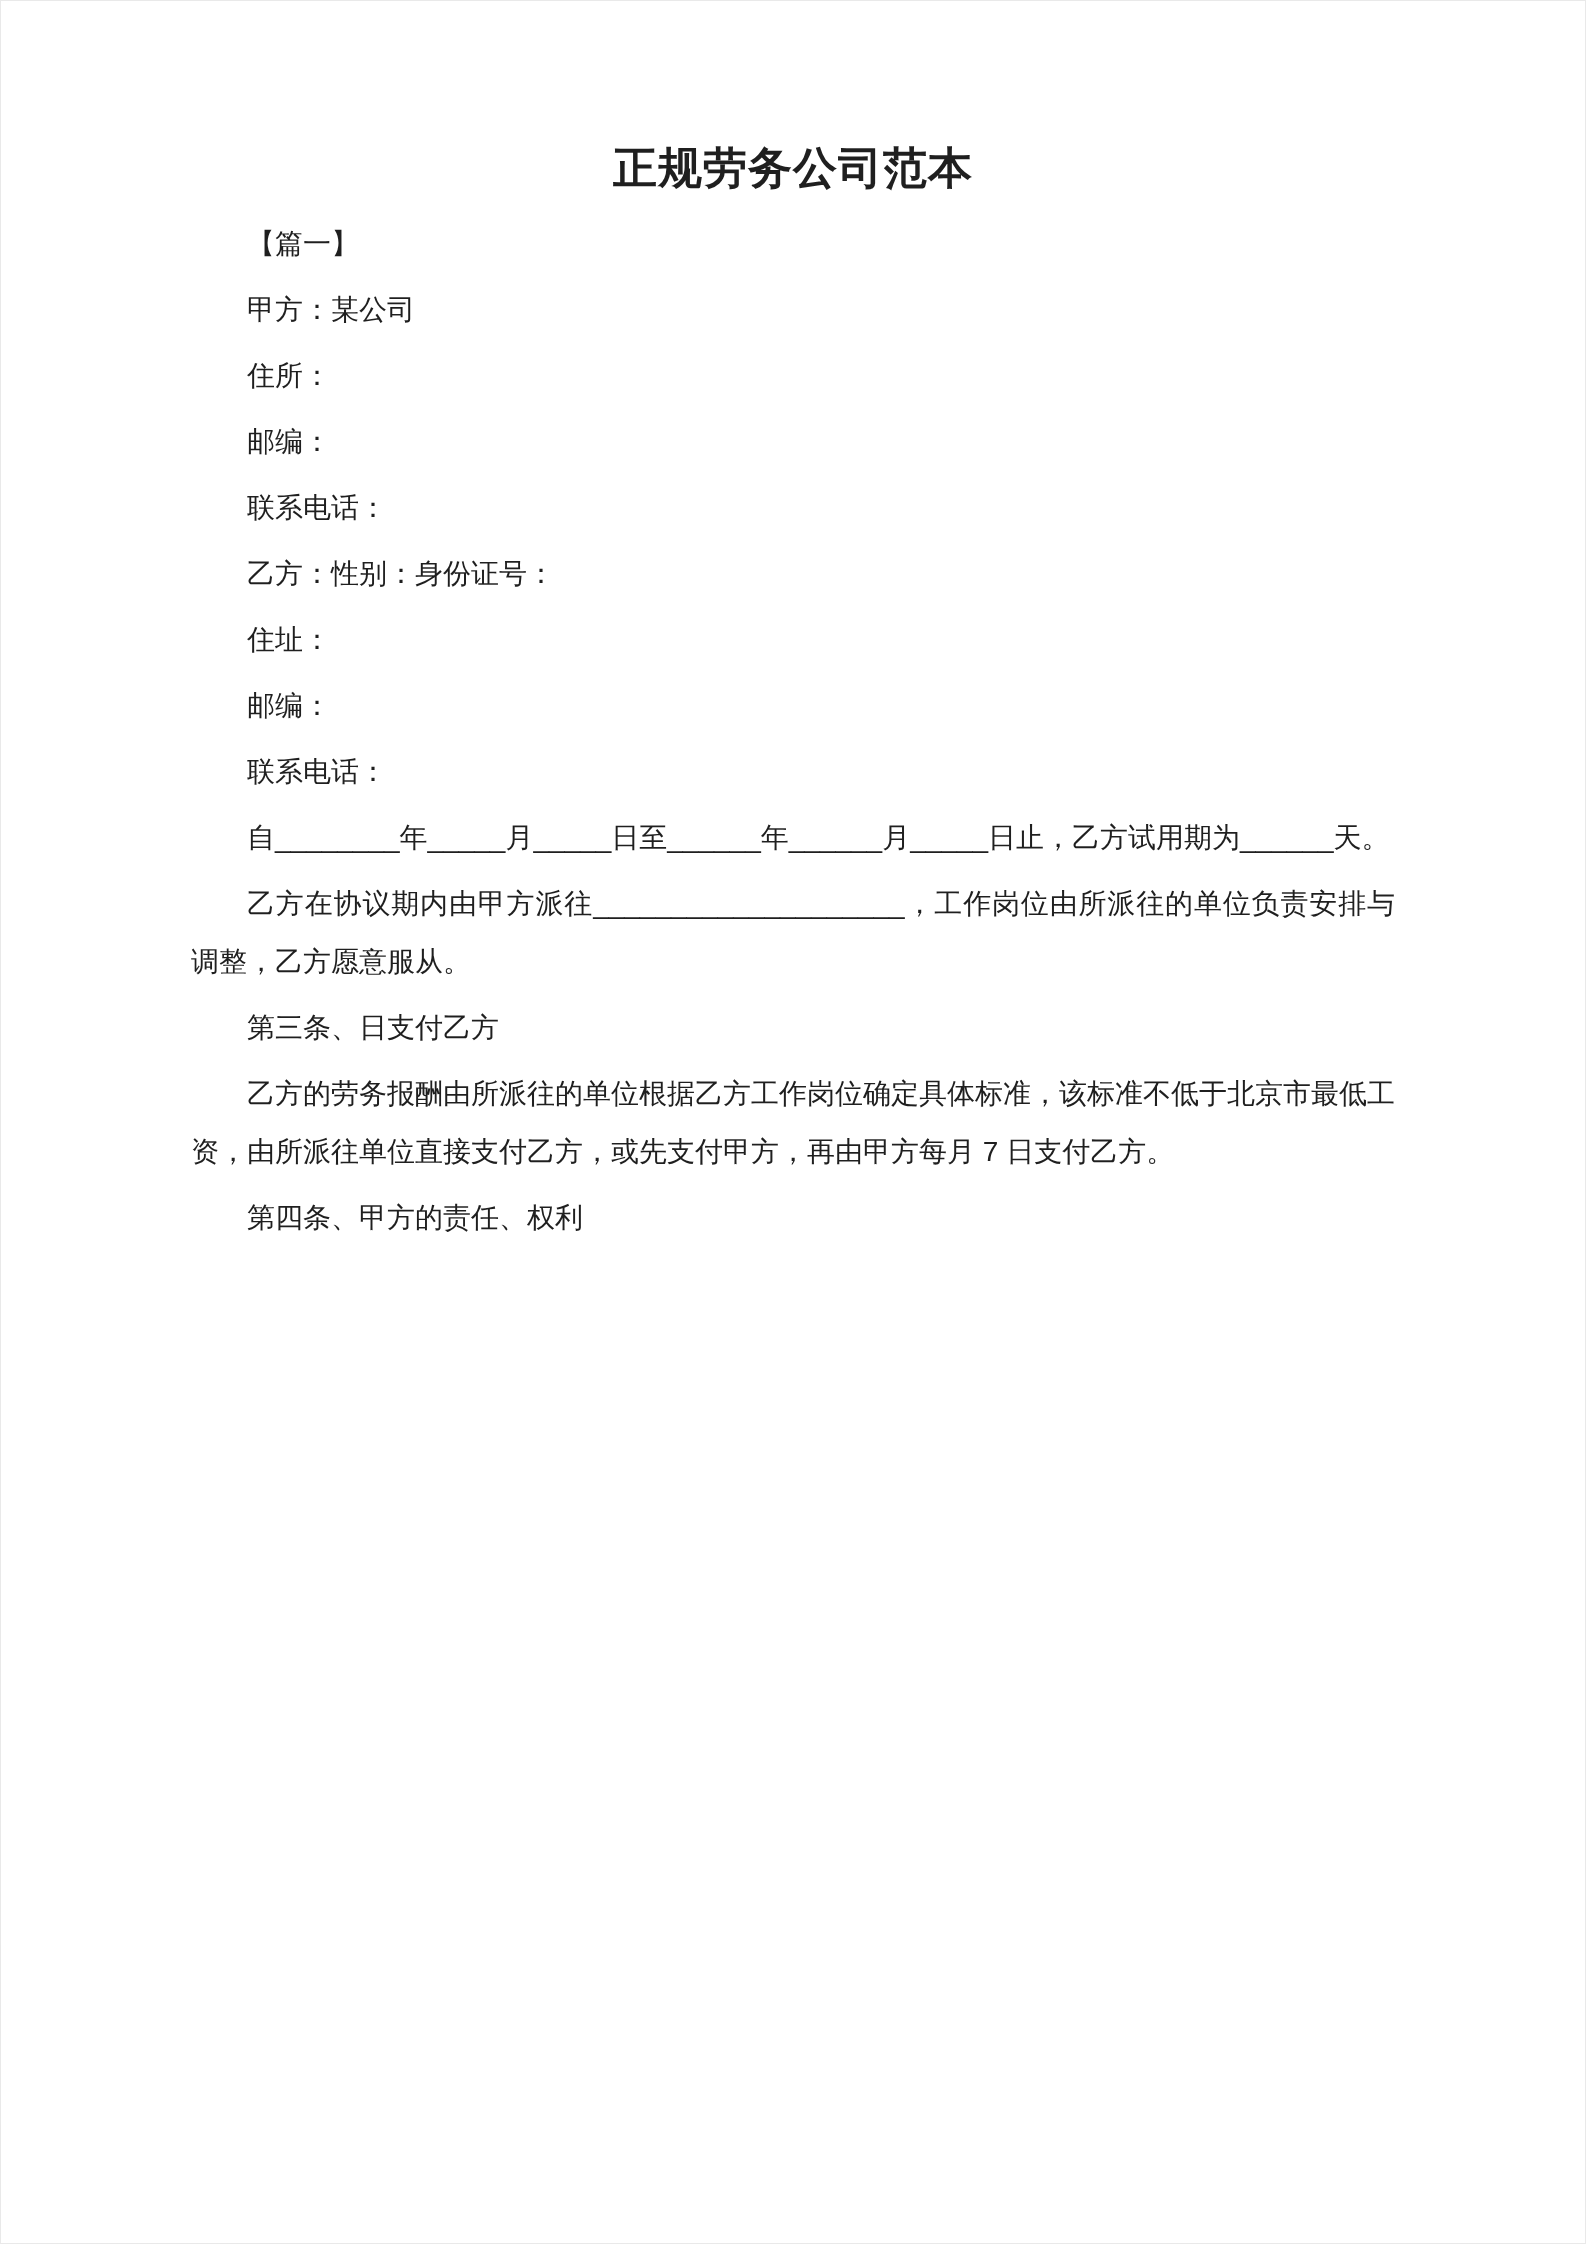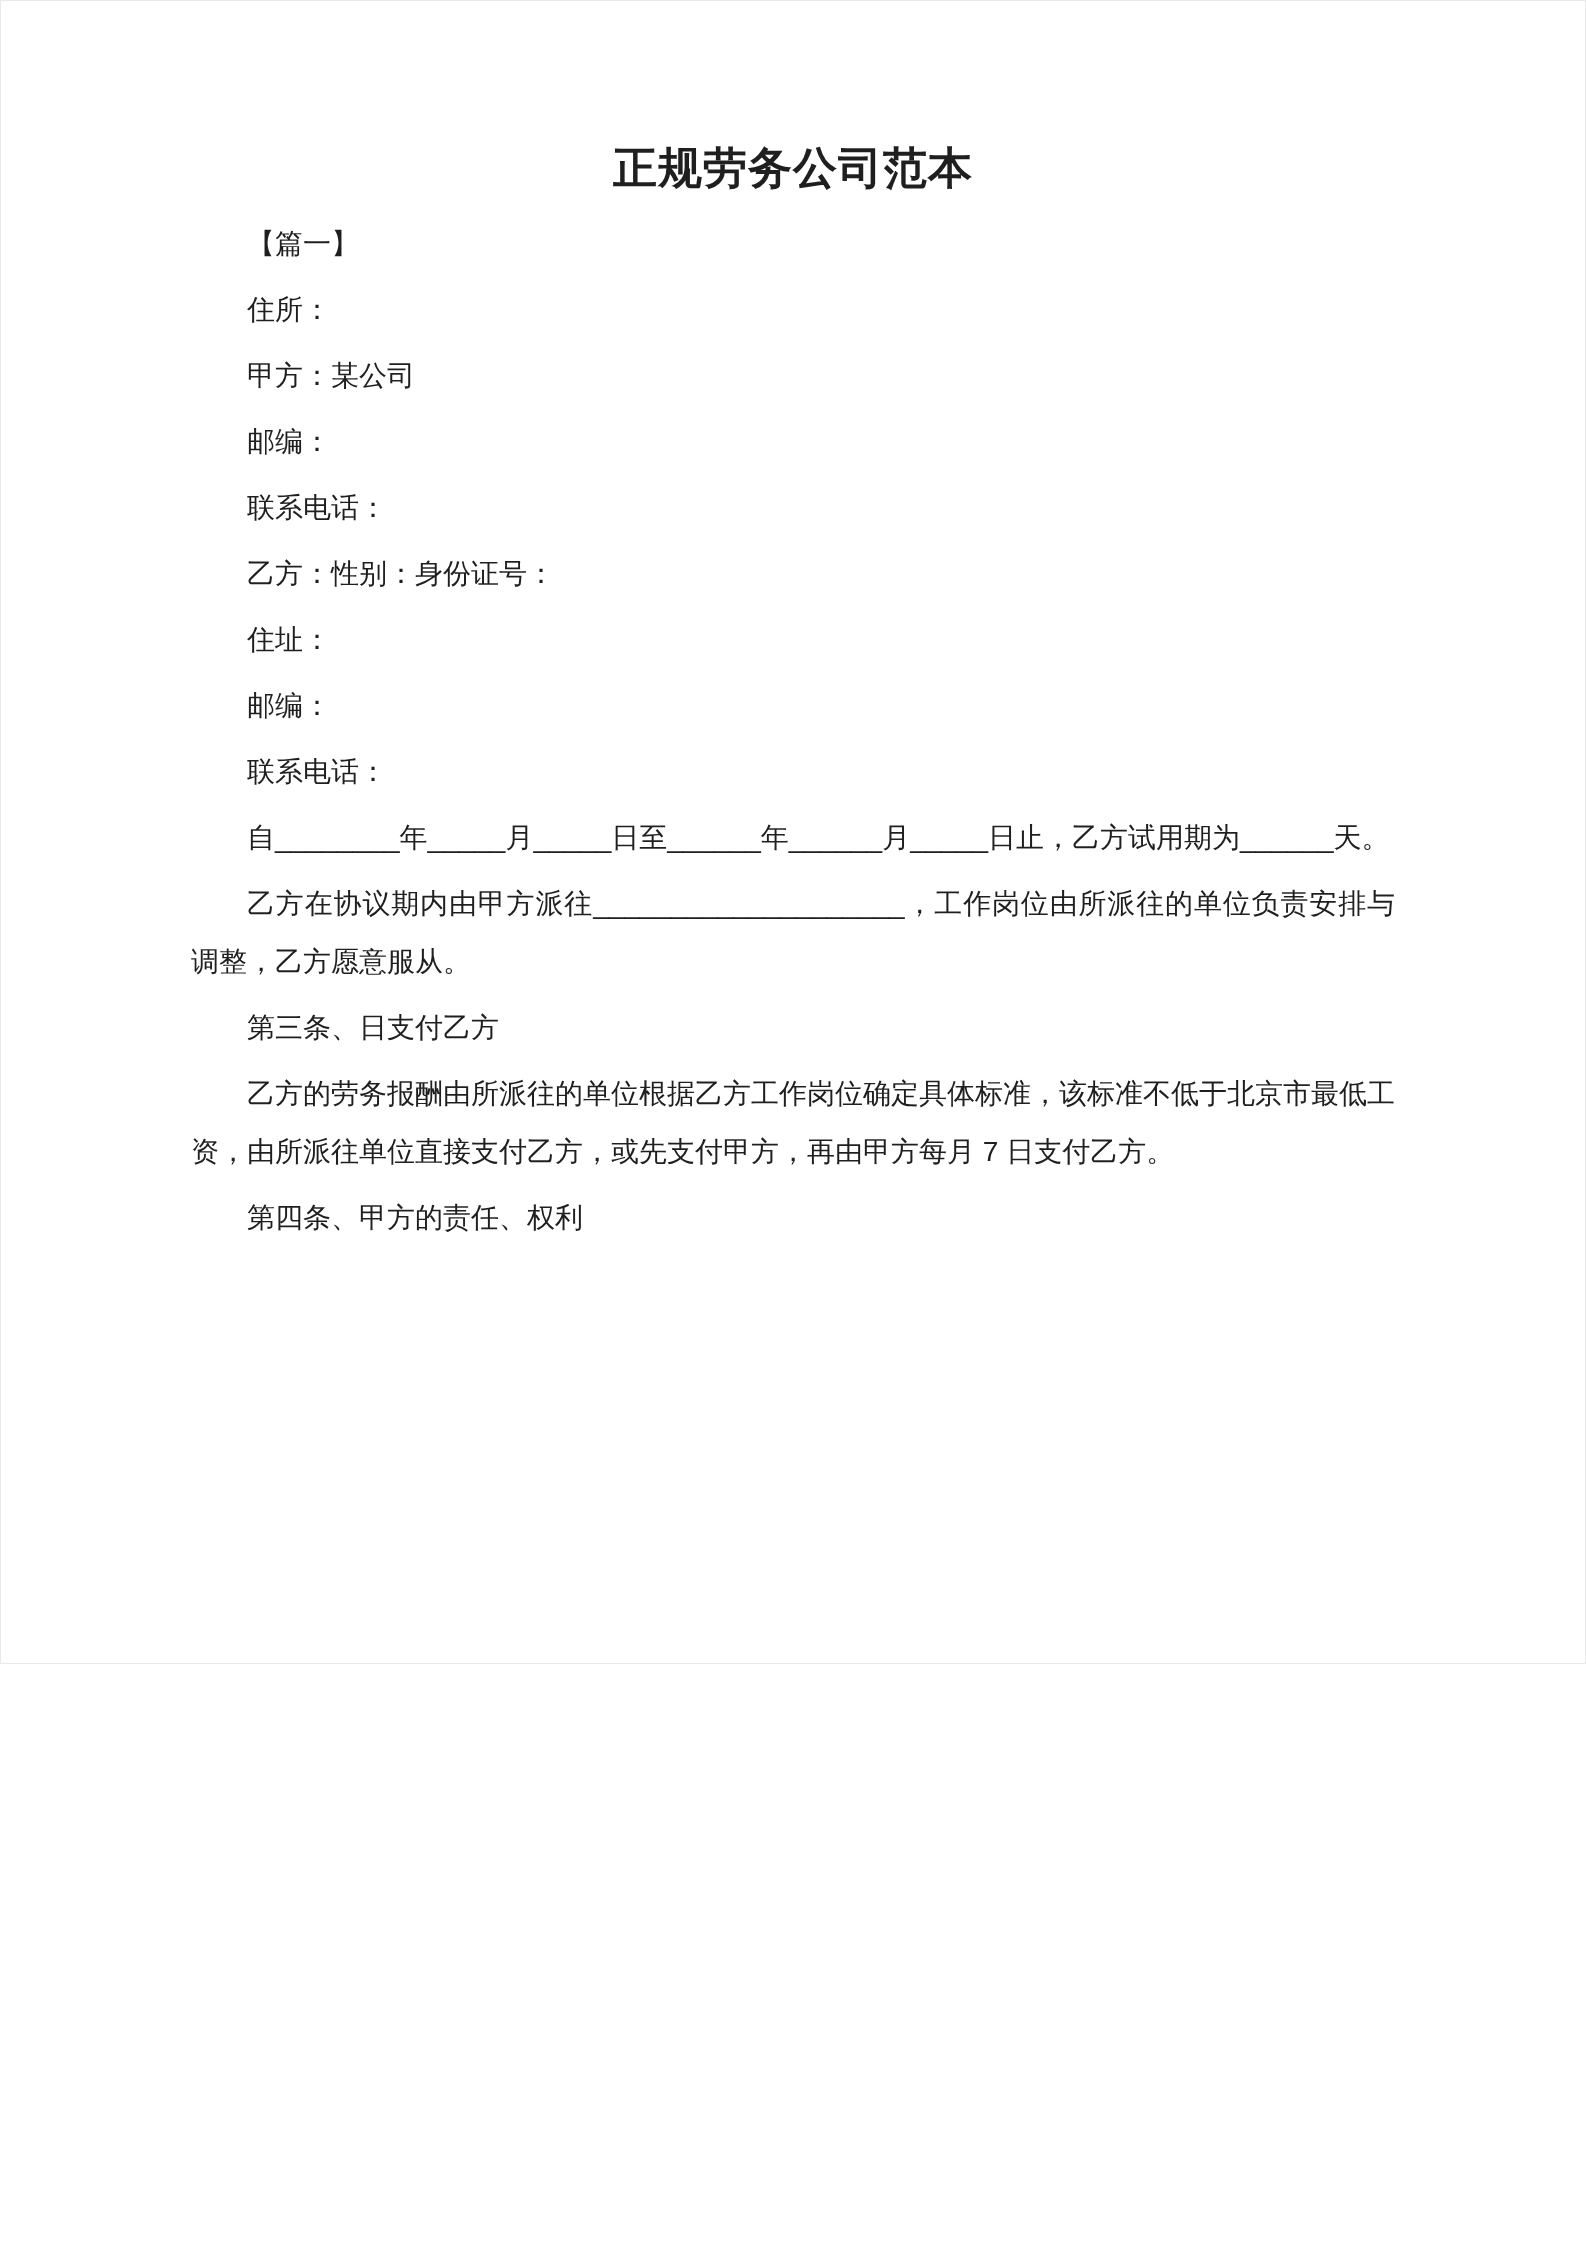--- a/index.html
+++ b/index.html
@@ -8,21 +8,21 @@
     background: #ffffff;
   }
   body {
     width: 1586px;
     height: 2244px;
     font-family: "Liberation Sans", "DejaVu Sans", sans-serif;
   }
   .page {
     box-sizing: border-box;
     width: 1586px;
-    height: 1664px;
+    height: 2244px;
     background: var(--page-bg, #ffffff);
     color: var(--page-fg, #1f1f1f);
     border: 1px solid #e9e9e9;
     padding: 138px 182px 0 182px;
     overflow: hidden;
   }
   .doc-title {
     margin: 0 0 18px 0;
     font-size: 44px;
     line-height: 58px;
@@ -41,22 +41,22 @@
     overflow-wrap: anywhere;
   }
 </style>
 </head>
 <body>
 
 <div class="page" style="--page-bg: #ffffff; --page-fg: #1f1f1f;">
   <h1 class="doc-title">正规劳务公司范本</h1>
   <div class="doc-body">
       <p>【篇一】</p>
+      <p>甲方：某公司</p>
       <p>住所：</p>
-      <p>甲方：某公司</p>
       <p>邮编：</p>
       <p>联系电话：</p>
       <p>乙方：性别：身份证号：</p>
       <p>住址：</p>
       <p>邮编：</p>
       <p>联系电话：</p>
       <p>自________年_____月_____日至______年______月_____日止，乙方试用期为______天。</p>
       <p>乙方在协议期内由甲方派往____________________，工作岗位由所派往的单位负责安排与调整，乙方愿意服从。</p>
       <p>第三条、日支付乙方</p>
       <p>乙方的劳务报酬由所派往的单位根据乙方工作岗位确定具体标准，该标准不低于北京市最低工资，由所派往单位直接支付乙方，或先支付甲方，再由甲方每月 7 日支付乙方。</p>

